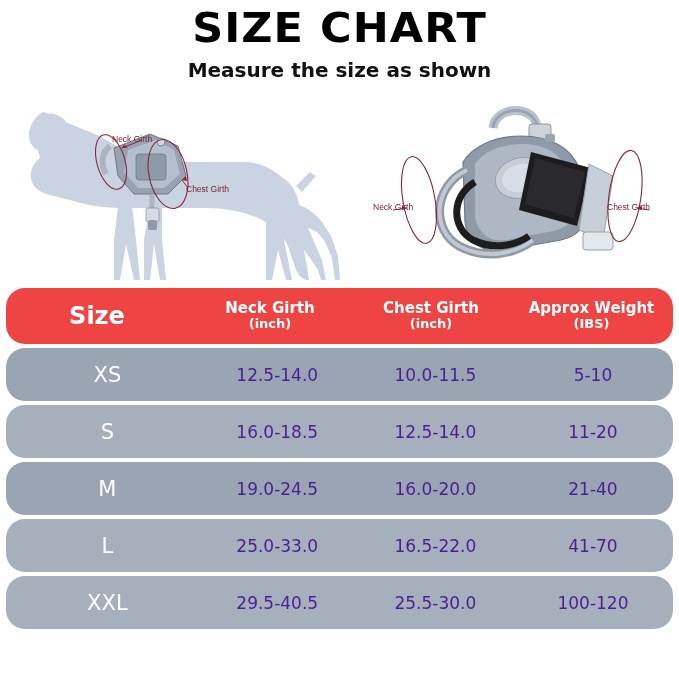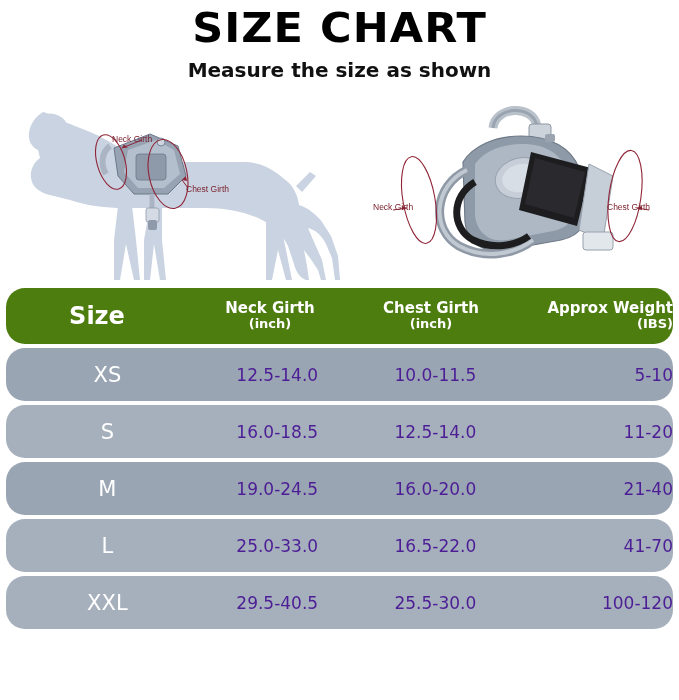--- a/index.html
+++ b/index.html
@@ -85,36 +85,36 @@
   }
   .row {
     display: flex;
     align-items: center;
     background: #9aa5b4;
     border-radius: 19px;
     height: 53px;
     overflow: hidden;
   }
   .row.header-row {
-    background: #4d7c0f;
+    background: #ef4444;
     height: 56px;
   }
   .row.alt {
     background: #a6b0bd;
   }
   .cell {
     text-align: center;
     color: #4c1d95;
     font-family: "DejaVu Sans", sans-serif;
     font-size: 17px;
   }
   .c1 { width: 182px; }
   .c2 { width: 164px; }
   .c3 { width: 158px; }
-  .c4 { width: 163px; text-align: right; }
+  .c4 { width: 163px; }
 
   .header-row .cell {
     color: #ffffff;
     font-weight: bold;
     line-height: 1.12;
   }
   .header-row .c1 {
     font-size: 24px;
   }
   .header-row .c2, .header-row .c3, .header-row .c4 {

